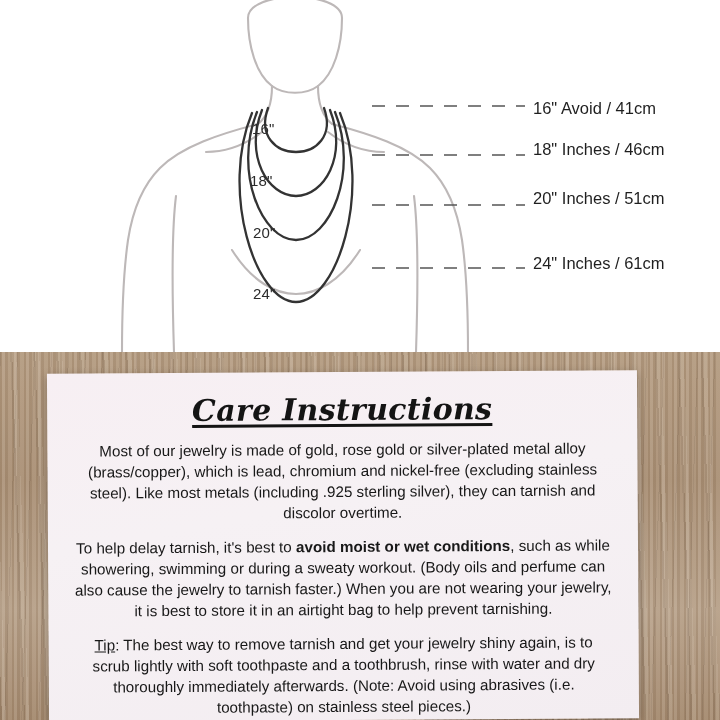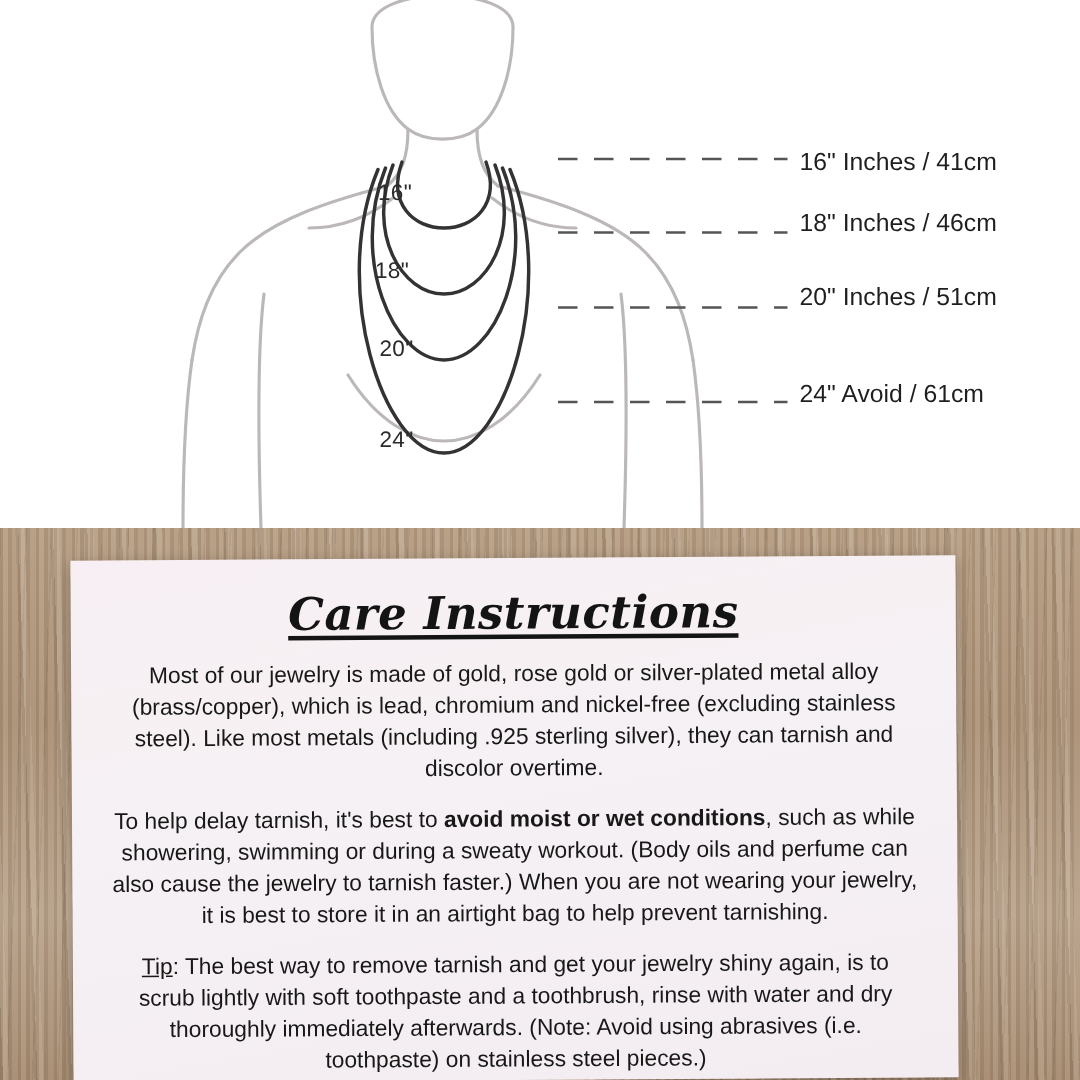--- a/index.html
+++ b/index.html
@@ -175,30 +175,30 @@
         <line x1="372" y1="268" x2="525" y2="268"></line>
       </g>
     </svg>
 
     <div class="len-label" style="left:252px; top:120px;">16"</div>
     <div class="len-label" style="left:250px; top:172px;">18"</div>
     <div class="len-label" style="left:253px; top:224px;">20"</div>
     <div class="len-label" style="left:253px; top:285px;">24"</div>
 
     <div class="side-label" style="left:533px; top:99px;">
-      <span>16"</span><span> Inches / 41cm</span>
+      <span>16"</span><span> Avoid / 41cm</span>
     </div>
     <div class="side-label" style="left:533px; top:140px;">
       <span>18"</span><span> Inches / 46cm</span>
     </div>
     <div class="side-label" style="left:533px; top:189px;">
       <span>20"</span><span> Inches / 51cm</span>
     </div>
     <div class="side-label" style="left:533px; top:254px;">
-      <span>24"</span><span> Avoid / 61cm</span>
+      <span>24"</span><span> Inches / 61cm</span>
     </div>
   </div>
 
   <div class="wood-panel">
     <div class="wood-grain"></div>
 
     <div class="care-card">
       <div class="card-inner">
         <div class="care-title">Care Instructions</div>
 

